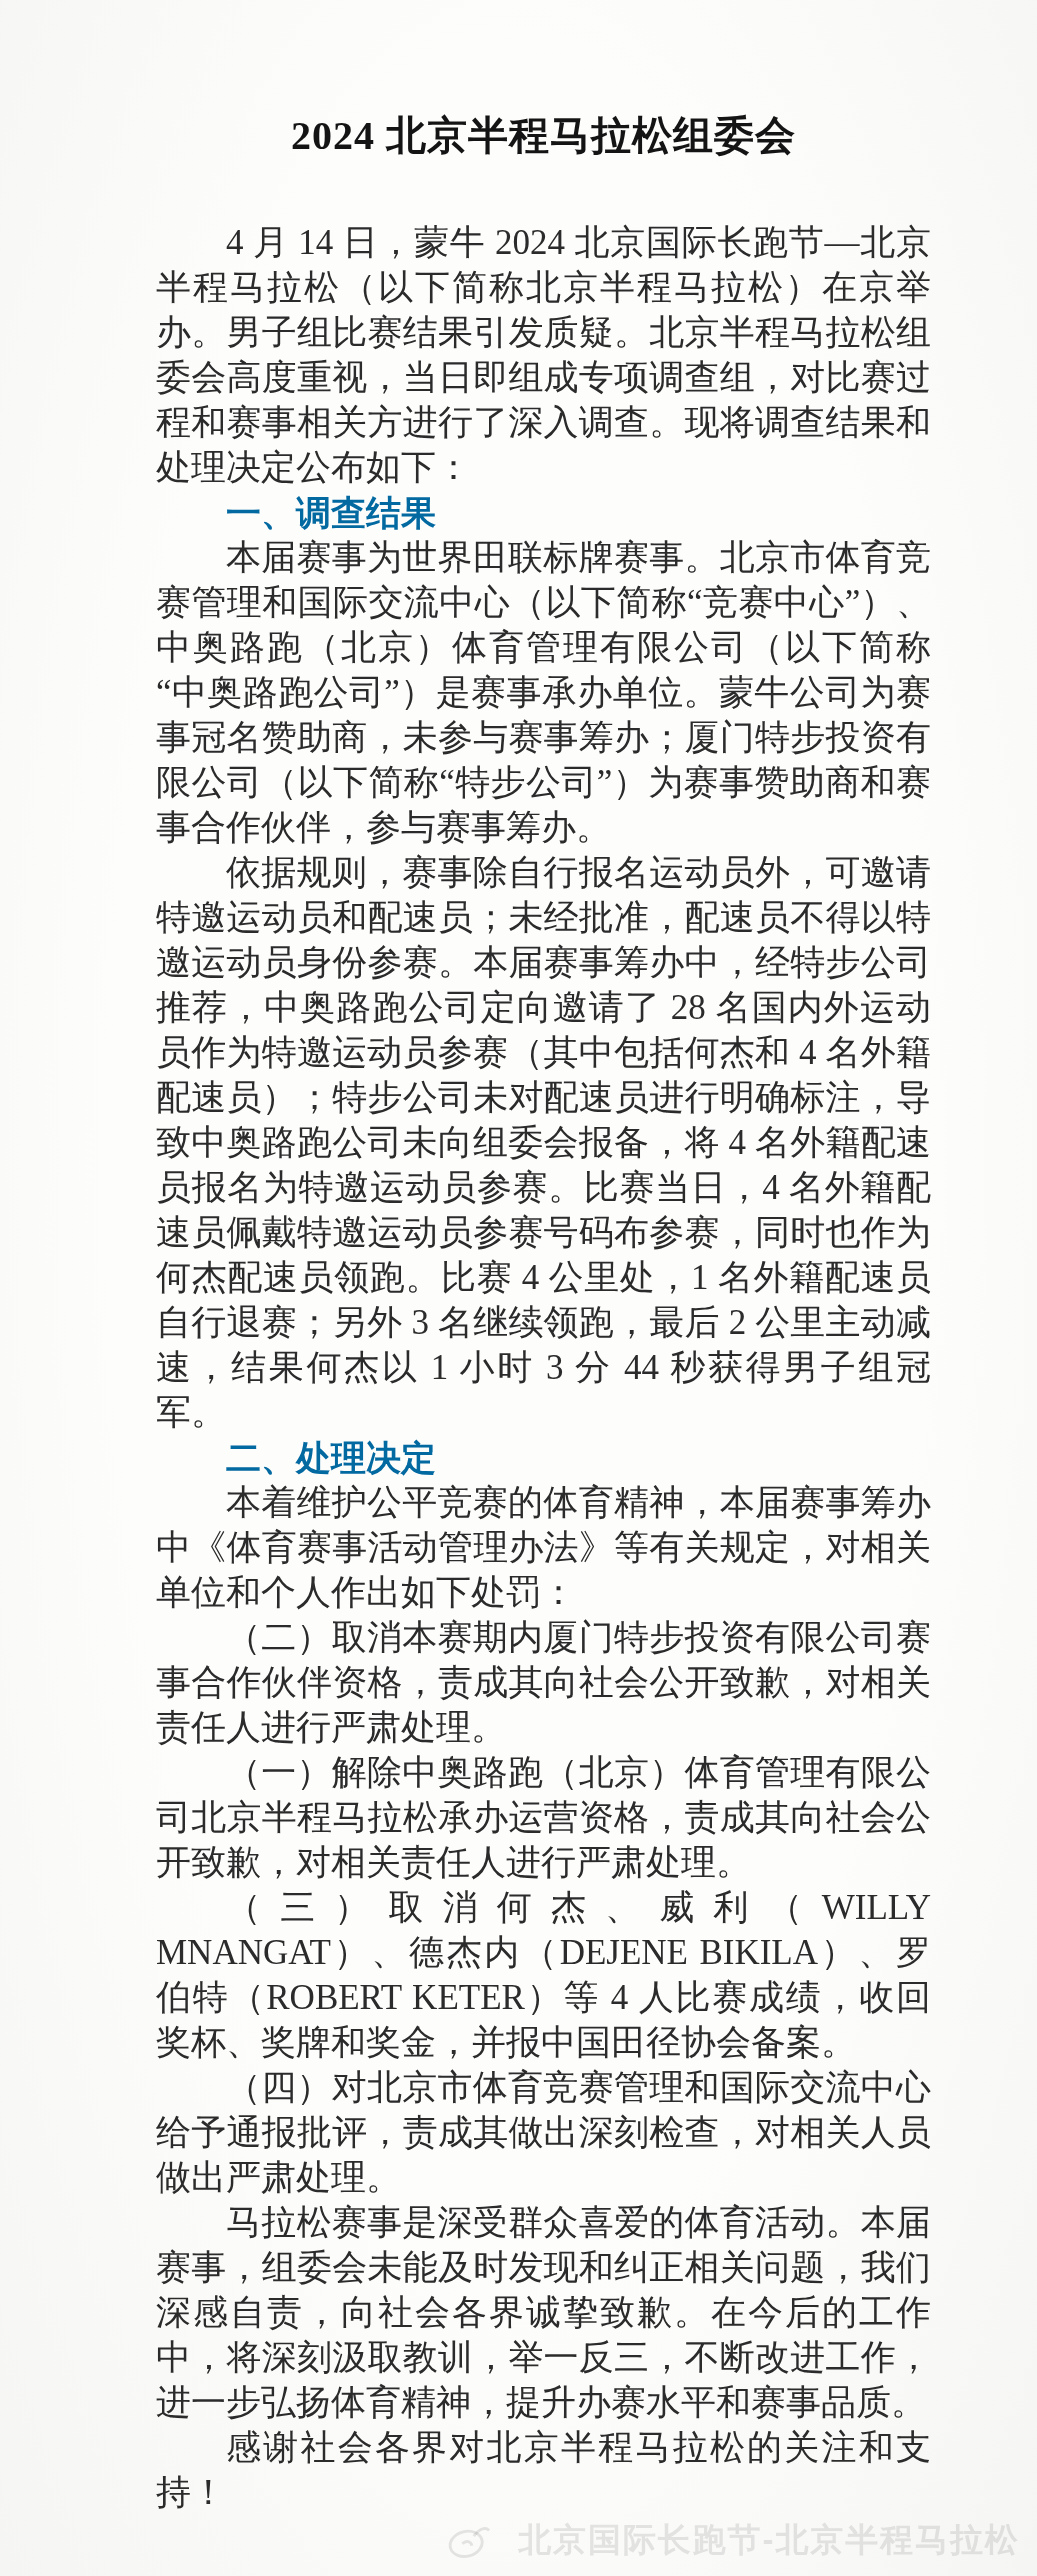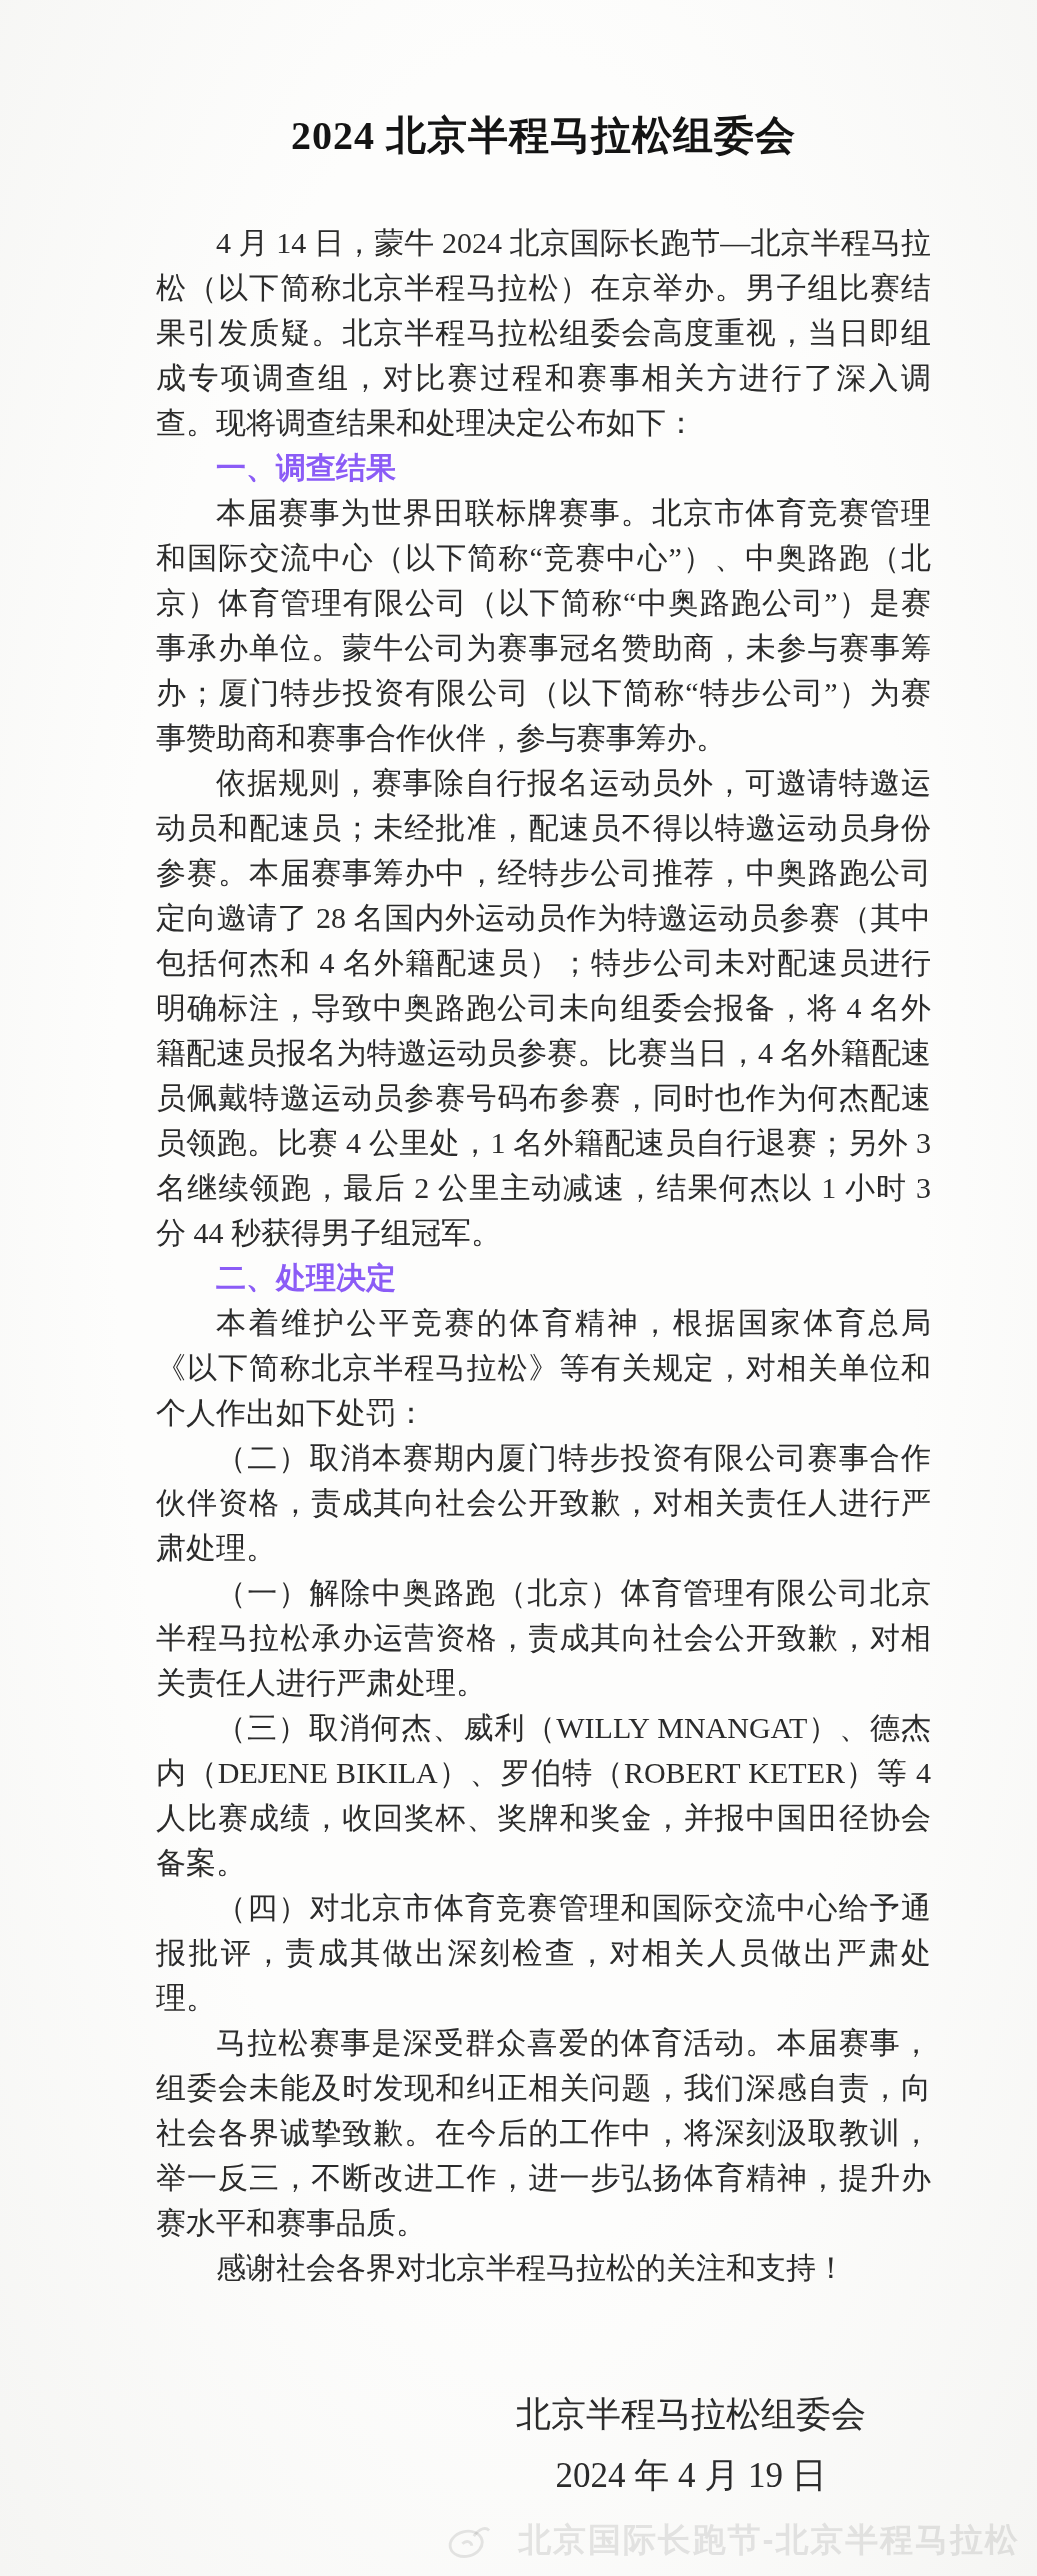--- a/index.html
+++ b/index.html
@@ -25,31 +25,31 @@
     font-weight: 700;
     font-size: 40px;
     line-height: 48px;
     color: #141414;
     letter-spacing: 1px;
     margin: 0 0 60px 0;
   }
   .doc-title .t-line { display: block; }
   .doc-body p {
     margin: 0;
-    font-size: 30px;
+    font-size: 35px;
     line-height: 45px;
     text-align: justify;
     text-indent: 2em;
     color: #2b2b2b;
     letter-spacing: 0;
   }
   .doc-body p.heading {
     font-family: "Liberation Sans", "DejaVu Sans", sans-serif;
     font-weight: 700;
-    color: #8b5cf6;
+    color: #0369a1;
   }
   .signature-block {
     margin-top: 94px;
     display: flex;
     justify-content: flex-end;
     padding-right: 65px;
   }
   .signature-inner {
     text-align: center;
     font-size: 35px;
@@ -80,21 +80,21 @@
   <h1 class="doc-title">
     <span class="t-line">2024 北京半程马拉松组委会</span>
   </h1>
 
   <div class="doc-body">
       <p class="para">4 月 14 日，蒙牛 2024 北京国际长跑节—北京半程马拉松（以下简称北京半程马拉松）在京举办。男子组比赛结果引发质疑。北京半程马拉松组委会高度重视，当日即组成专项调查组，对比赛过程和赛事相关方进行了深入调查。现将调查结果和处理决定公布如下：</p>
       <p class="heading">一、调查结果</p>
       <p class="para">本届赛事为世界田联标牌赛事。北京市体育竞赛管理和国际交流中心（以下简称“竞赛中心”）、中奥路跑（北京）体育管理有限公司（以下简称“中奥路跑公司”）是赛事承办单位。蒙牛公司为赛事冠名赞助商，未参与赛事筹办；厦门特步投资有限公司（以下简称“特步公司”）为赛事赞助商和赛事合作伙伴，参与赛事筹办。</p>
       <p class="para">依据规则，赛事除自行报名运动员外，可邀请特邀运动员和配速员；未经批准，配速员不得以特邀运动员身份参赛。本届赛事筹办中，经特步公司推荐，中奥路跑公司定向邀请了 28 名国内外运动员作为特邀运动员参赛（其中包括何杰和 4 名外籍配速员）；特步公司未对配速员进行明确标注，导致中奥路跑公司未向组委会报备，将 4 名外籍配速员报名为特邀运动员参赛。比赛当日，4 名外籍配速员佩戴特邀运动员参赛号码布参赛，同时也作为何杰配速员领跑。比赛 4 公里处，1 名外籍配速员自行退赛；另外 3 名继续领跑，最后 2 公里主动减速，结果何杰以 1 小时 3 分 44 秒获得男子组冠军。</p>
       <p class="heading">二、处理决定</p>
-      <p class="para">本着维护公平竞赛的体育精神，根据国家体育总局《以下简称北京半程马拉松》等有关规定，对相关单位和个人作出如下处罚：</p>
+      <p class="para">本着维护公平竞赛的体育精神，本届赛事筹办中《体育赛事活动管理办法》等有关规定，对相关单位和个人作出如下处罚：</p>
       <p class="para">（二）取消本赛期内厦门特步投资有限公司赛事合作伙伴资格，责成其向社会公开致歉，对相关责任人进行严肃处理。</p>
       <p class="para">（一）解除中奥路跑（北京）体育管理有限公司北京半程马拉松承办运营资格，责成其向社会公开致歉，对相关责任人进行严肃处理。</p>
       <p class="para">（三）取消何杰、威利（WILLY MNANGAT）、德杰内（DEJENE BIKILA）、罗伯特（ROBERT KETER）等 4 人比赛成绩，收回奖杯、奖牌和奖金，并报中国田径协会备案。</p>
       <p class="para">（四）对北京市体育竞赛管理和国际交流中心给予通报批评，责成其做出深刻检查，对相关人员做出严肃处理。</p>
       <p class="para">马拉松赛事是深受群众喜爱的体育活动。本届赛事，组委会未能及时发现和纠正相关问题，我们深感自责，向社会各界诚挚致歉。在今后的工作中，将深刻汲取教训，举一反三，不断改进工作，进一步弘扬体育精神，提升办赛水平和赛事品质。</p>
       <p class="para">感谢社会各界对北京半程马拉松的关注和支持！</p>
     </div>
 
   <div class="signature-block">
     <div class="signature-inner">

